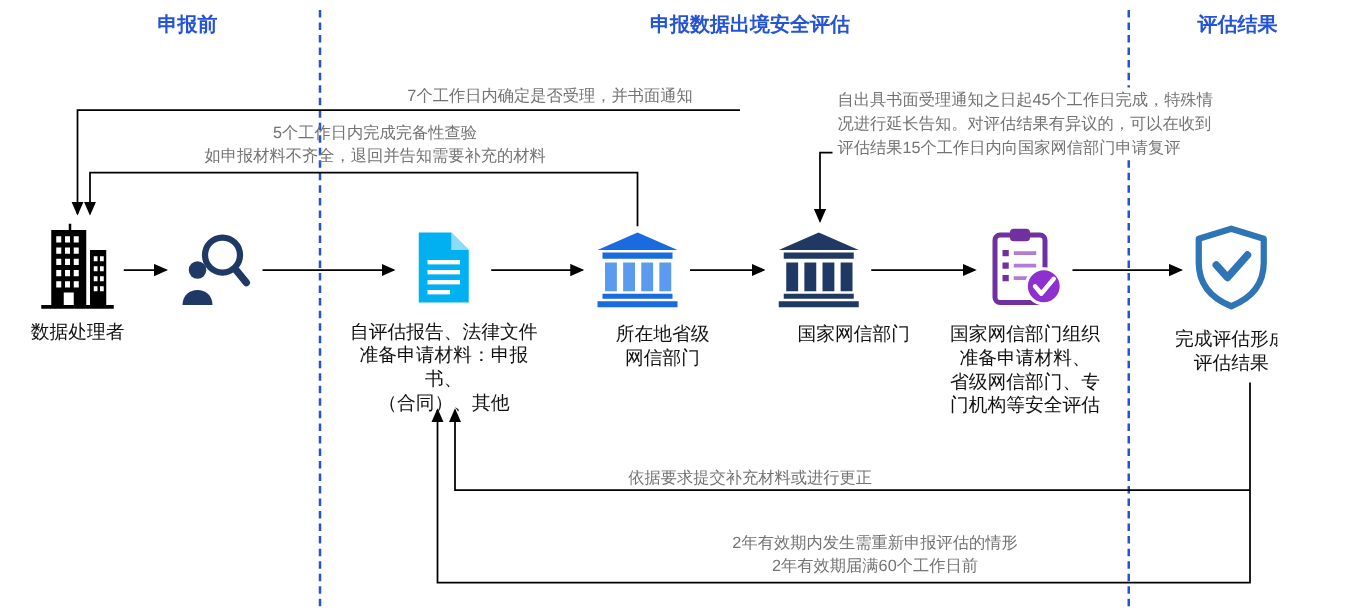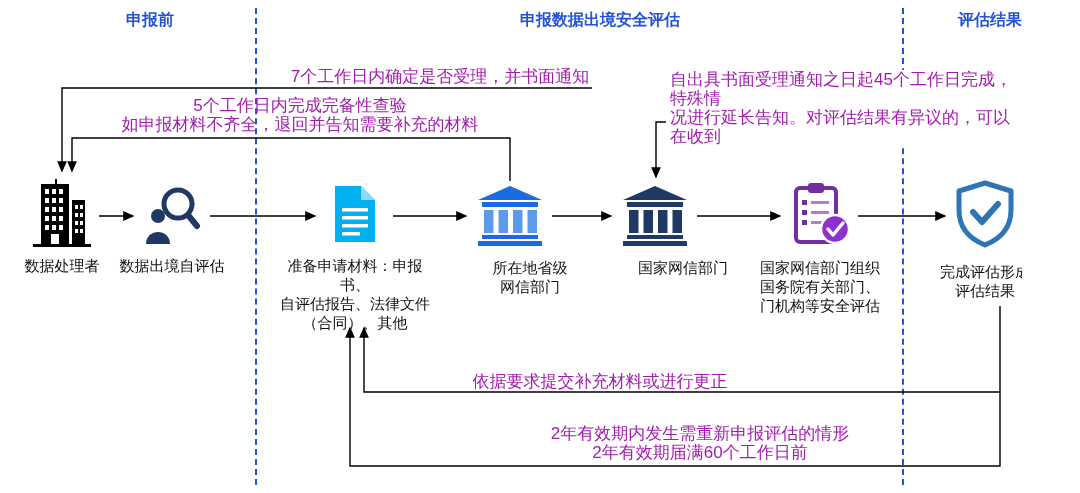--- a/index.html
+++ b/index.html
@@ -1,21 +1,21 @@
 <!DOCTYPE html>
 <html><head>
 <meta charset="utf-8">
 <style>
   html,body{margin:0;padding:0;background:#fff;}
   body{font-family:"Liberation Sans","DejaVu Sans",sans-serif;color:#111;}
   .stage{position:relative;width:1022px;height:493px;background:#fff;overflow:hidden;}
   .sep{position:absolute;top:8px;height:477px;width:0;border-left:2px dashed #2553d6;z-index:1;}
   .phase{position:absolute;top:10px;font-size:16px;font-weight:bold;color:#2553d6;text-align:center;z-index:3;}
   .lines-svg{position:absolute;left:0;top:0;z-index:2;}
-  .ann{position:absolute;font-size:17px;line-height:19px;color:#a21caf;z-index:3;}
+  .ann{position:absolute;font-size:13px;line-height:19px;color:#737373;z-index:3;}
   .center{text-align:center;}
   .ann-45{background:#fff;padding:0 2px;}
   .icon{position:absolute;z-index:3;}
   .nlabel{position:absolute;font-size:15px;line-height:19px;color:#111;text-align:center;z-index:3;}
 </style>
 </head>
 <body>
 
 <div class="stage">
 
@@ -50,20 +50,21 @@
   </svg>
 
   <div class="ann center" style="left:170px;top:67px;width:540px;">7个工作日内确定是否受理，并书面通知</div>
   <div class="ann center" style="left:60px;top:96px;width:480px;">
     <div>5个工作日内完成完备性查验</div>
     <div>如申报材料不齐全，退回并告知需要补充的材料</div>
   </div>
   <div class="ann ann-45" style="left:668px;top:70px;width:348px;">
     <div>自出具书面受理通知之日起45个工作日完成，特殊情</div>
     <div>况进行延长告知。对评估结果有异议的，可以在收到</div>
+    <div>评估结果15个工作日内向国家网信部门申请复评</div>
   </div>
   <div class="ann center" style="left:360px;top:372px;width:480px;">依据要求提交补充材料或进行更正</div>
   <div class="ann center" style="left:400px;top:424px;width:600px;">
     <div>2年有效期内发生需重新申报评估的情形</div>
     <div>2年有效期届满60个工作日前</div>
   </div>
 
   <div class="icon" style="left:30px;top:178px;">
     <svg width="64" height="72" viewBox="0 0 64 72">
       <rect x="25" y="1" width="2" height="6" fill="#000"></rect>
@@ -175,38 +176,36 @@
   <div class="icon" style="left:953px;top:180px;">
     <svg width="64" height="68" viewBox="0 0 64 68">
       <path d="M32,3 L58,11 V30 C58,48 47,59 32,65 C17,59 6,48 6,30 V11 Z" fill="none" stroke="#2e75b6" stroke-width="5" stroke-linejoin="round"></path>
       <path d="M20,32 l9,10 l16,-18" stroke="#2e75b6" stroke-width="6" fill="none" stroke-linecap="round" stroke-linejoin="round"></path>
     </svg>
   </div>
 
   <div class="nlabel" style="left:12px;top:256px;width:100px;">
     <div>数据处理者</div>
   </div>
-  <div class="nlabel" style="left:112px;top:256px;width:120px;">
-    <div>数据出境自评估</div>
-  </div>
   <div class="nlabel" style="left:275px;top:256px;width:160px;">
+    <div>自评估报告、法律文件</div>
     <div>准备申请材料：申报书、</div>
-    <div>自评估报告、法律文件</div>
     <div>（合同）、其他</div>
   </div>
   <div class="nlabel" style="left:480px;top:258px;width:100px;">
     <div>所在地省级</div>
     <div>网信部门</div>
   </div>
   <div class="nlabel" style="left:623px;top:258px;width:120px;">
     <div>国家网信部门</div>
   </div>
   <div class="nlabel" style="left:750px;top:258px;width:140px;">
     <div>国家网信部门组织</div>
-    <div>国务院有关部门、</div>
+    <div>准备申请材料、</div>
+    <div>省级网信部门、专</div>
     <div>门机构等安全评估</div>
   </div>
   <div class="nlabel" style="left:925px;top:262px;width:120px;">
     <div>完成评估形成</div>
     <div>评估结果</div>
   </div>
 
 </div>
 
 </body></html>

